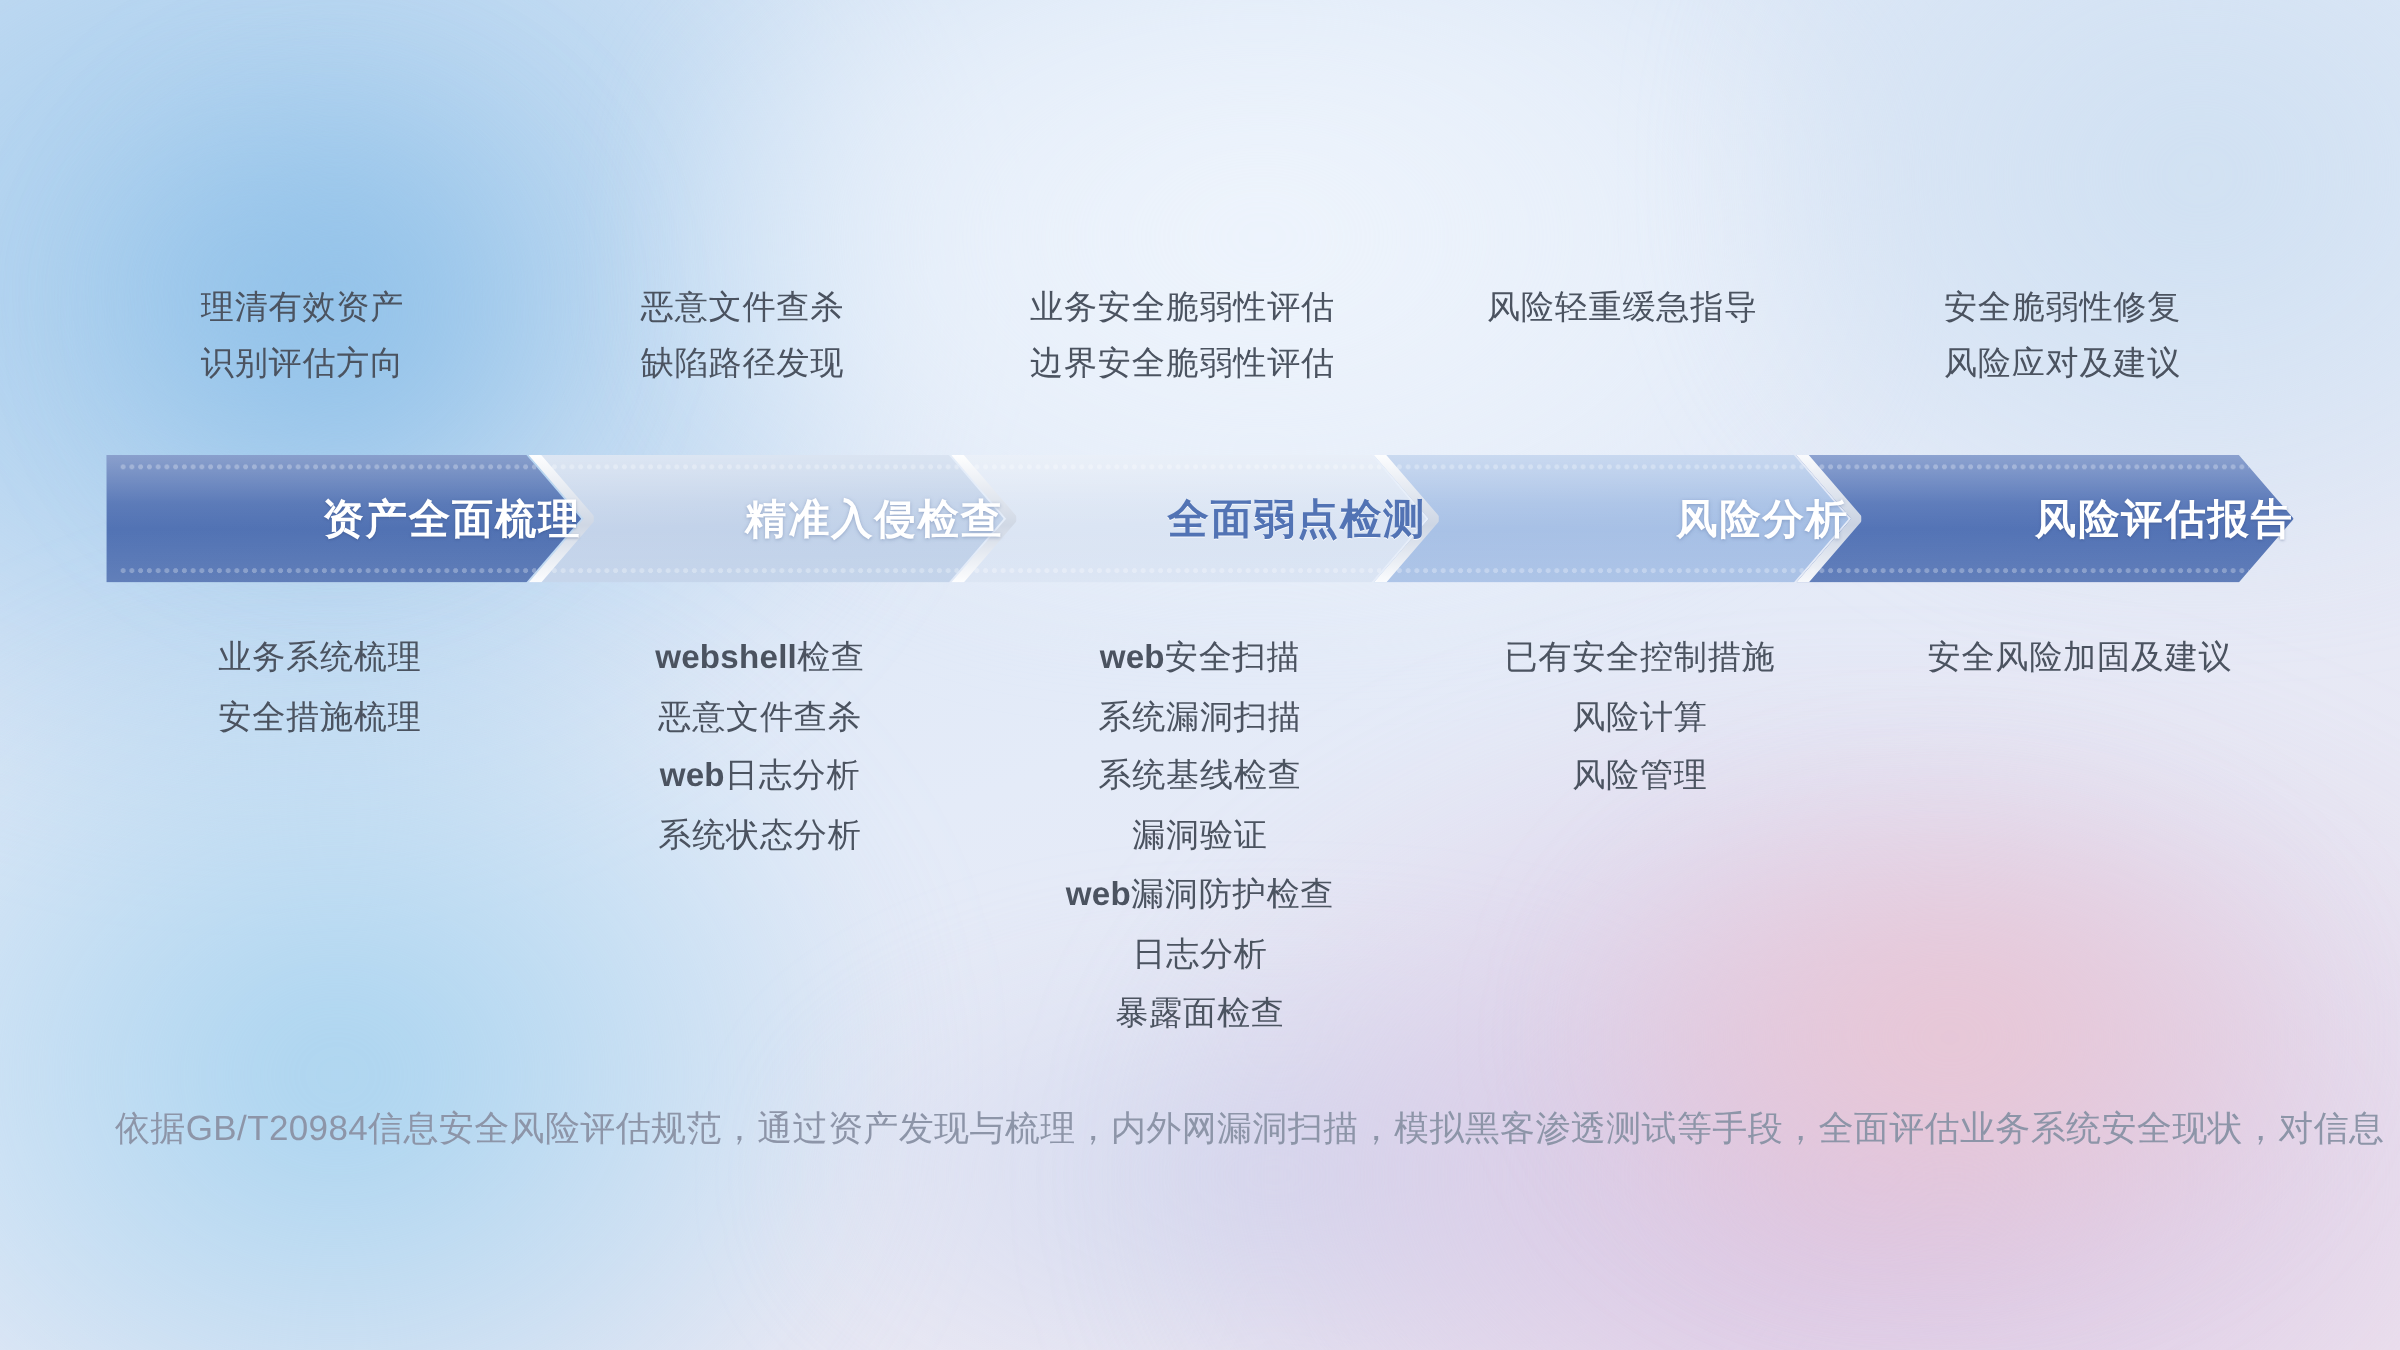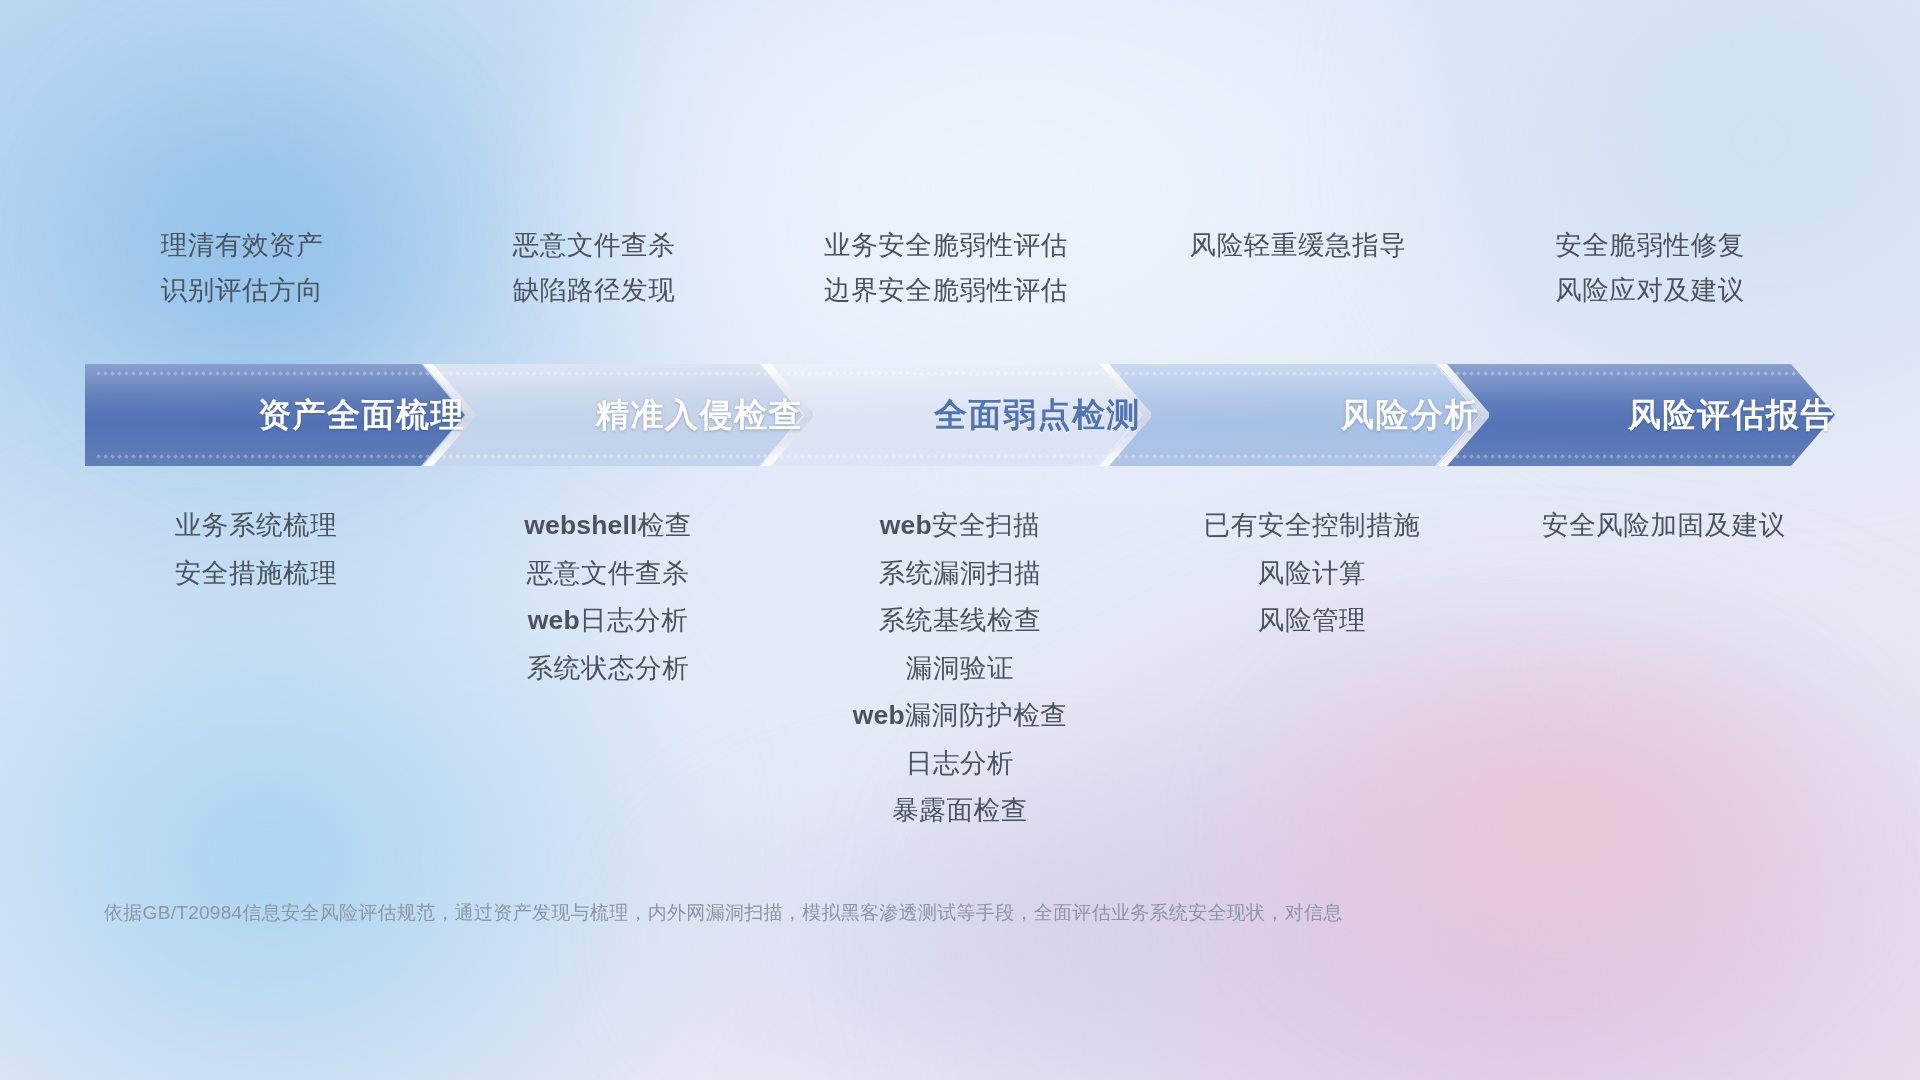--- a/index.html
+++ b/index.html
@@ -93,23 +93,23 @@
              display:flex; }
   .botcol { flex:1 1 0; display:flex; flex-direction:column; align-items:center; }
   .botcol .bline {
     font-size:26.5px; color:#4b5360; line-height:1.0;
     letter-spacing:0.6px; white-space:nowrap; text-align:center;
   }
   .botcol .bline + .bline { margin-top:21px; }
   .botcol .bline b { font-weight:bold; letter-spacing:0.2px; }
 
   
-  #footer { position:absolute; left:104px; top:880px; width:1560px;
-            font-size:19px; line-height:1.62; color:#8d95a8;
-            letter-spacing:0.3px;margin-top:18px; }
+  #footer { position:absolute; left:92px; top:880px; width:1560px;
+            font-size:28px; line-height:1.62; color:#8d95a8;
+            letter-spacing:0.3px; }
   #footer .fl { white-space:nowrap; }
 </style>
 </head>
 <body>
 
 <div id="bg">
   <div class="bglayer b-base"></div>
   <div class="bglayer b1"></div>
   <div class="bglayer b7"></div>
   <div class="bglayer b2"></div>

